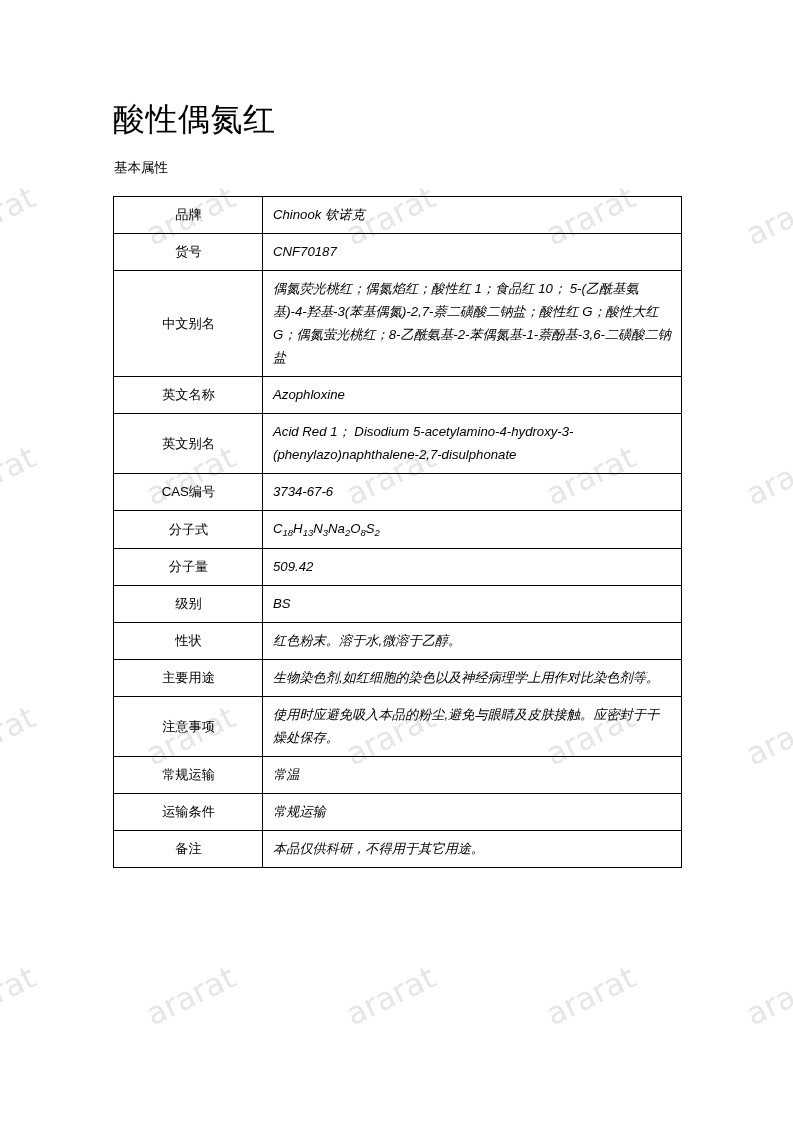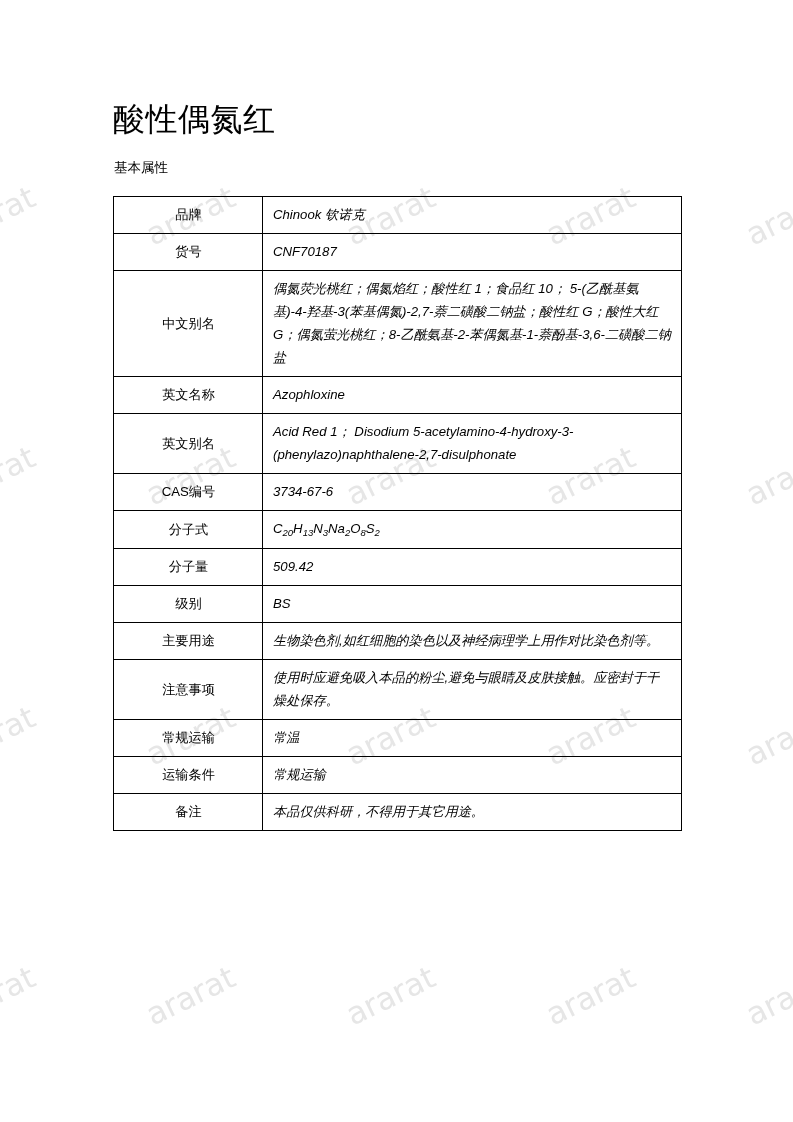--- a/index.html
+++ b/index.html
@@ -157,31 +157,35 @@
         <tr>
           <td class="cell-label">英文别名</td>
           <td class="cell-value">Acid Red 1； Disodium 5-acetylamino-4-hydroxy-3-(phenylazo)naphthalene-2,7-disulphonate</td>
         </tr>
         <tr>
           <td class="cell-label">CAS编号</td>
           <td class="cell-value">3734-67-6</td>
         </tr>
         <tr>
           <td class="cell-label">分子式</td>
-          <td class="cell-value"><span>C</span><sub>20</sub><span>H</span><sub>13</sub><span>N</span><sub>3</sub><span>Na</span><sub>2</sub><span>O</span><sub>8</sub><span>S</span><sub>2</sub></td>
+          <td class="cell-value"><span>C</span><sub>18</sub><span>H</span><sub>13</sub><span>N</span><sub>3</sub><span>Na</span><sub>2</sub><span>O</span><sub>8</sub><span>S</span><sub>2</sub></td>
         </tr>
         <tr>
           <td class="cell-label">分子量</td>
           <td class="cell-value">509.42</td>
         </tr>
         <tr>
           <td class="cell-label">级别</td>
           <td class="cell-value">BS</td>
         </tr>
         <tr>
+          <td class="cell-label">性状</td>
+          <td class="cell-value">红色粉末。溶于水,微溶于乙醇。</td>
+        </tr>
+        <tr>
           <td class="cell-label">主要用途</td>
           <td class="cell-value">生物染色剂,如红细胞的染色以及神经病理学上用作对比染色剂等。</td>
         </tr>
         <tr>
           <td class="cell-label">注意事项</td>
           <td class="cell-value">使用时应避免吸入本品的粉尘,避免与眼睛及皮肤接触。应密封于干燥处保存。</td>
         </tr>
         <tr>
           <td class="cell-label">常规运输</td>
           <td class="cell-value">常温</td>

